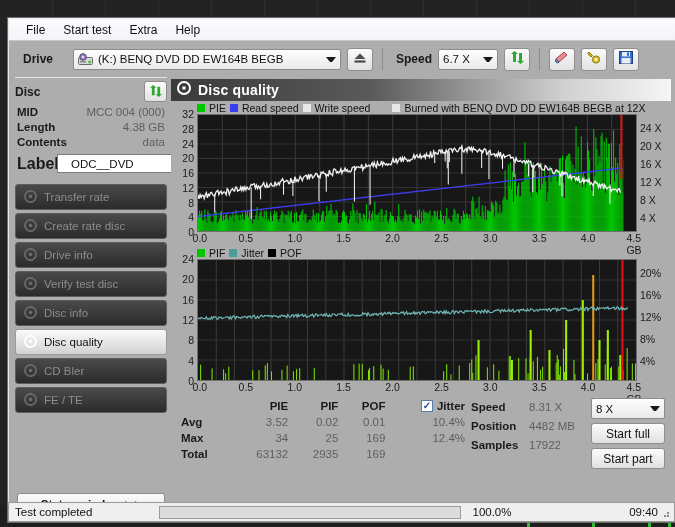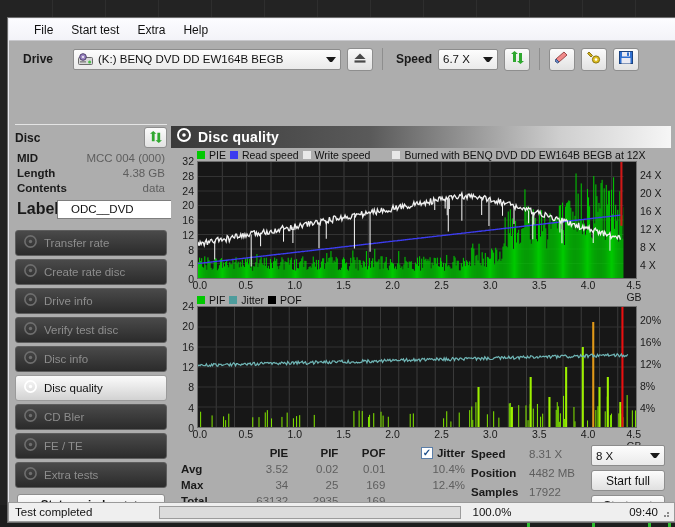--- a/index.html
+++ b/index.html
@@ -38,21 +38,21 @@
     display: flex; flex-direction: column;
     box-shadow: 0 0 0 1px #6d6d6d;
   }
 
   
   #menubar {
     height: 22px;
     background: linear-gradient(#fcfcff, #f3f3f8);
     border-bottom: 1px solid #c8c8cc;
     display: flex; align-items: center;
-    padding-left: 16px;
+    padding-left: 8px;
     flex: 0 0 auto;
   }
   #menubar .menu-item {
     font-size: 12px; color: #111;
     padding: 2px 9px;
     cursor: default;
   }
 
   
   #drivebar {
@@ -87,21 +87,21 @@
     background: linear-gradient(#fbfbfb,#e2e2e2);
     border: 1px solid #8e8e8e;
     border-radius: 3px;
     display:flex;align-items:center;justify-content:center;
   }
   .sep { width:1px; height:22px; background:#8e8e8e; margin: 0 3px; }
   #speed-label { margin-left: 4px; }
   #speed-combo { flex: 0 0 60px; }
 
   
-  #body-split { flex: 1 1 auto; display: flex; min-height: 0; margin-top: 47px; }
+  #body-split { flex: 1 1 auto; display: flex; min-height: 0; }
 
   
   #sidebar {
     width: 162px; flex: 0 0 162px;
     background: #adadad;
     display:flex; flex-direction:column;
     padding: 0 4px 0 6px;
   }
   #disc-head {
     display:flex; align-items:center; height: 26px;
@@ -444,29 +444,20 @@
           <span>CD Bler</span>
         </div>
         <div class="nav-item">
           <span>
             <svg width="13" height="13" viewBox="0 0 13 13">
                 <circle cx="6.5" cy="6.5" r="5.6" fill="none" stroke="#6e6e6e" stroke-width="1.6"></circle>
                 <circle cx="6.5" cy="6.5" r="1.7" fill="#6e6e6e"></circle>
               </svg>
           </span>
           <span>FE / TE</span>
-        </div>
-        <div class="nav-item">
-          <span>
-            <svg width="13" height="13" viewBox="0 0 13 13">
-                <circle cx="6.5" cy="6.5" r="5.6" fill="none" stroke="#6e6e6e" stroke-width="1.6"></circle>
-                <circle cx="6.5" cy="6.5" r="1.7" fill="#6e6e6e"></circle>
-              </svg>
-          </span>
-          <span>Extra tests</span>
         </div>
       </div>
 
       <div id="sidebar-spacer"></div>
       <div id="status-window-btn">Status window &gt; &gt;</div>
     </div>
 
     <div id="main">
 
       <div id="dq-header">

